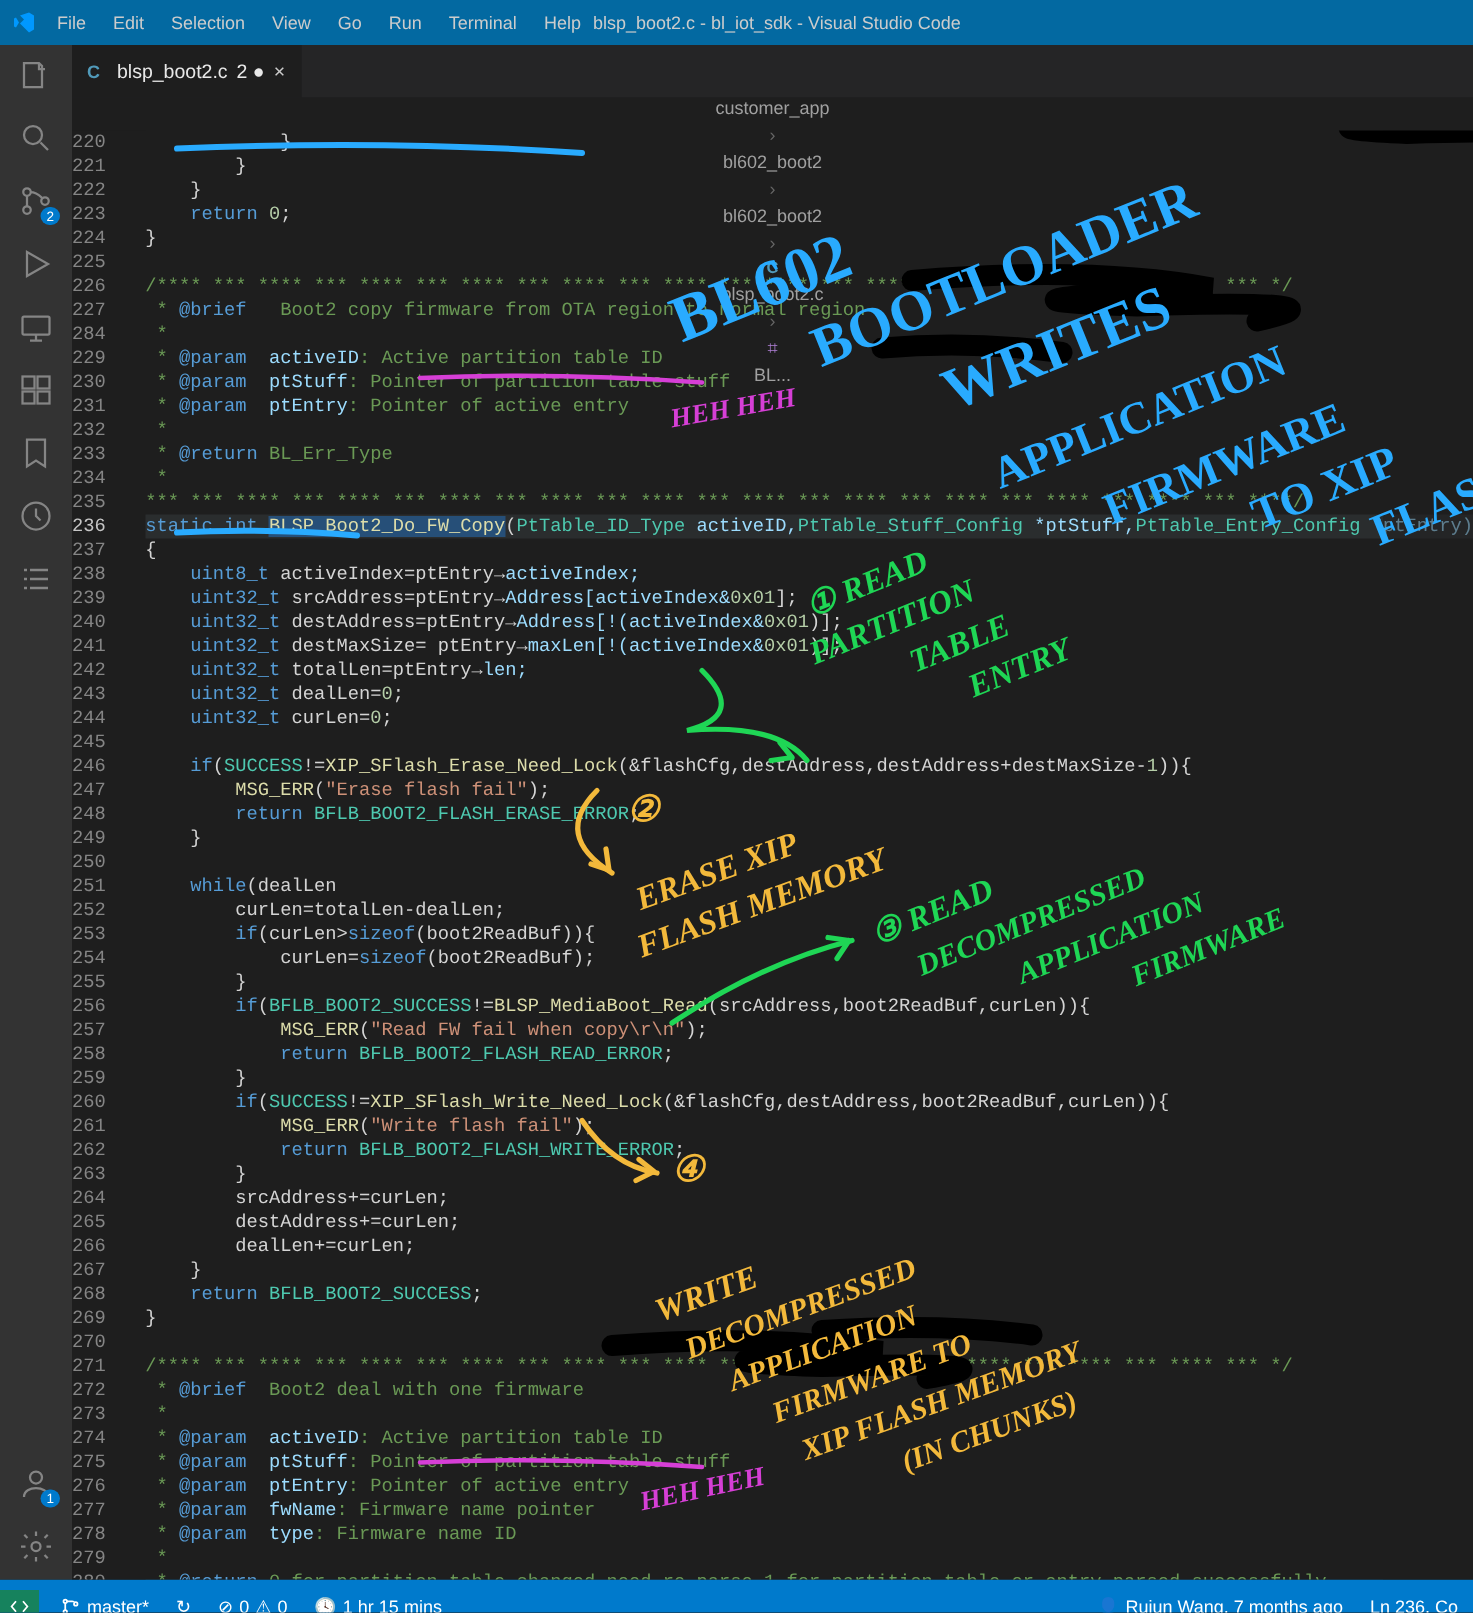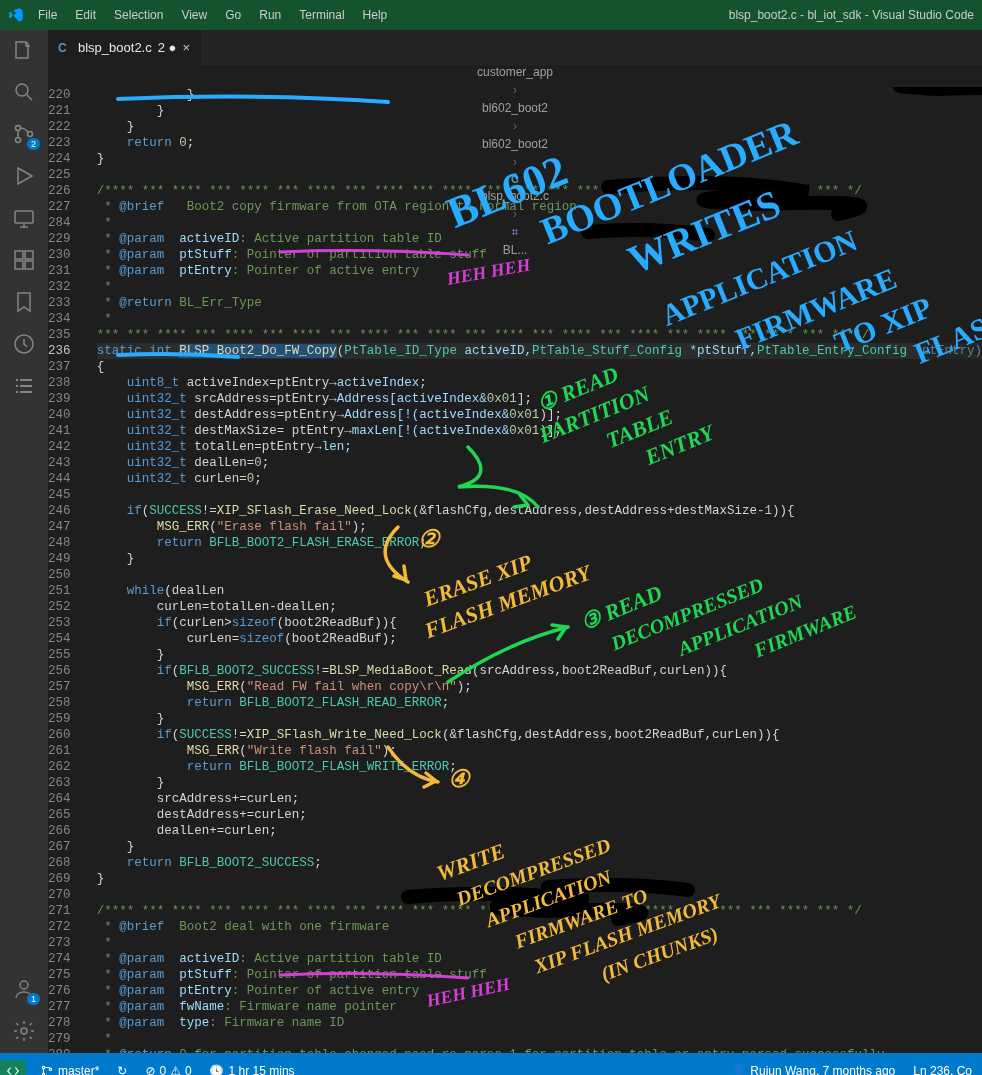--- a/index.html
+++ b/index.html
@@ -8,31 +8,31 @@
     background: #1e1e1e;
     color: #cccccc;
     font-size: 13px;
     width: 982px;
     height: 1075px;
     overflow: hidden;
     position: relative;
   }
   .titlebar {
     height: 30px;
-    background: #14532d;
+    background: #0369a1;
     display: flex;
     align-items: center;
     padding: 0 8px;
     font-size: 12px;
   }
   .titlebar .logo { width:16px; height:16px; margin-right:6px; position:relative; }
   .titlebar .logo svg { width:16px; height:16px; }
   .menubar { display:flex; gap:2px; }
   .menubar .menu-item { padding: 4px 8px; cursor:pointer; color:#ccc; }
-  .titlebar .title-center { flex:1; text-align:right; color:#ccc; }
+  .titlebar .title-center { flex:1; text-align:left; color:#ccc; }
   .shell { display:flex; height: calc(100% - 30px - 22px); }
   .activitybar {
     width: 48px;
     background: #333333;
     display:flex; flex-direction:column; align-items:center;
     padding-top:8px;
     gap:18px;
     position:relative;
   }
   .activitybar .ab-icon { width:24px; height:24px; color:#858585; cursor:pointer; display:flex; align-items:center; justify-content:center; }

